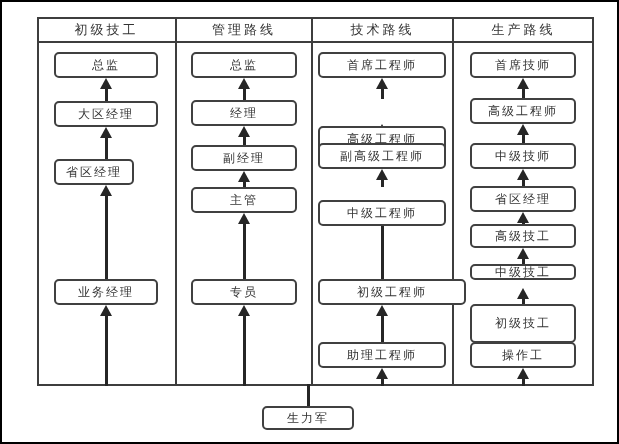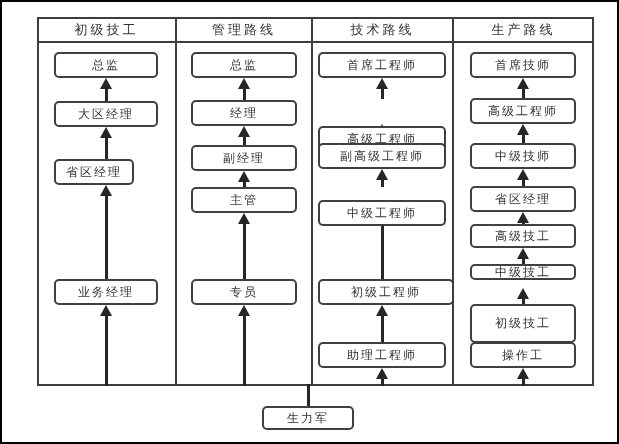--- a/index.html
+++ b/index.html
@@ -66,21 +66,21 @@
   <div class="node" style="left:189px;top:50px;width:106px;">总监</div>
   <div class="node" style="left:189px;top:98px;width:106px;">经理</div>
   <div class="node" style="left:189px;top:143px;width:106px;">副经理</div>
   <div class="node" style="left:189px;top:185px;width:106px;">主管</div>
   <div class="node" style="left:189px;top:277px;width:106px;">专员</div>
 
   <div class="node" style="left:316px;top:50px;width:128px;">首席工程师</div>
   <div class="node" style="left:316px;top:96px;width:128px;margin-top:28px;">高级工程师</div>
   <div class="node" style="left:316px;top:141px;width:128px;">副高级工程师</div>
   <div class="node" style="left:316px;top:184px;width:128px;margin-top:14px;">中级工程师</div>
-  <div class="node" style="left:316px;top:277px;width:136px;">初级工程师</div>
+  <div class="node" style="left:316px;top:277px;width:148px;">初级工程师</div>
   <div class="node" style="left:316px;top:340px;width:128px;">助理工程师</div>
 
   <div class="node" style="left:468px;top:50px;width:106px;">首席技师</div>
   <div class="node" style="left:468px;top:96px;width:106px;">高级工程师</div>
   <div class="node" style="left:468px;top:141px;width:106px;">中级技师</div>
   <div class="node" style="left:468px;top:184px;width:106px;">省区经理</div>
   <div class="node" style="left:468px;top:222px;width:106px;height:24px;">高级技工</div>
   <div class="node" style="left:468px;top:262px;width:106px;height:16px;">中级技工</div>
   <div class="node" style="left:468px;top:302px;width:106px;height:39px;">初级技工</div>
   <div class="node" style="left:468px;top:340px;width:106px;">操作工</div>

